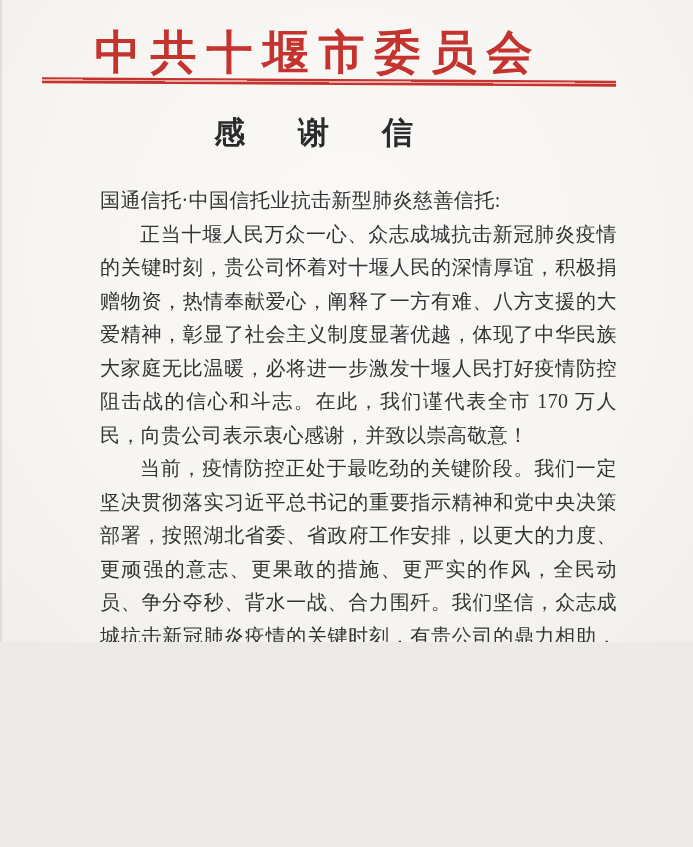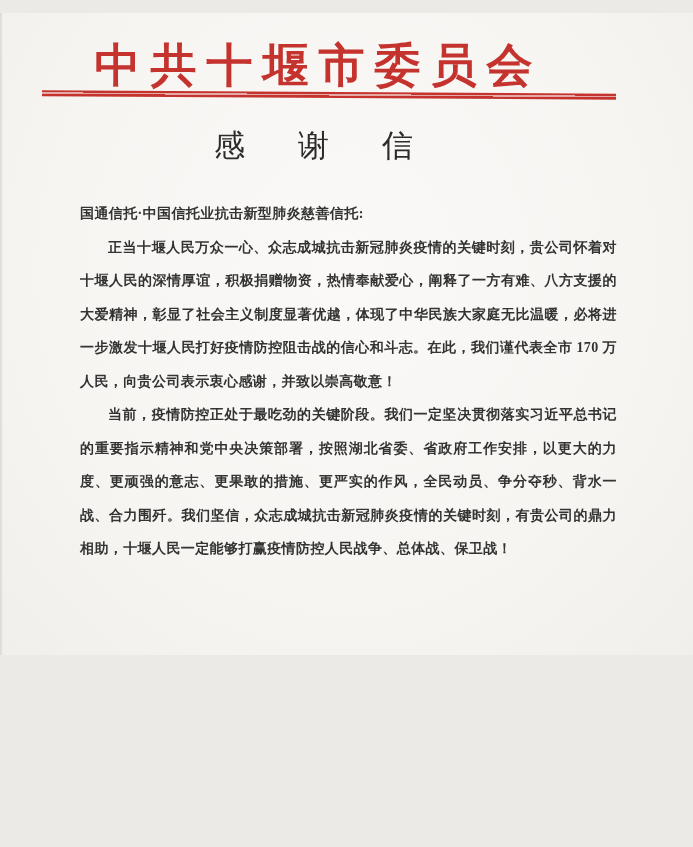--- a/index.html
+++ b/index.html
@@ -1,19 +1,19 @@
 <!DOCTYPE html>
 <html><head>
 <meta charset="utf-8">
 <style>
   html,body{margin:0;padding:0;background:#eceae6;}
   .scan-page{
     position:relative;
     width:693px;height:642px;
-    margin:13px auto;
+    margin:0 auto;
     background:
       radial-gradient(ellipse at 50% 40%, #faf9f7 0%, #f6f5f2 60%, #f1efec 100%);
     overflow:hidden;
     font-family:"Liberation Serif","DejaVu Serif",serif;
     color:#2f2f2f;
   }
   .scan-edge-left{
     position:absolute;left:0;top:0;bottom:0;width:3px;
     background:linear-gradient(to right,#d9d7d3,rgba(217,215,211,0));
   }
@@ -35,32 +35,31 @@
   }
   .rule-bottom{
     left:55px;top:822px;width:557px;height:5px;
     background:linear-gradient(to bottom,#c5332e 0 1.8px,#e6aaa6 1.8px 3px,#c5332e 3px 5px);
     transform:rotate(0.1deg);
   }
   
   .letter-title{
     margin:0;position:absolute;left:0;top:112px;width:627px;
     text-align:center;
-    font-size:31px;font-weight:400;color:#2b2b2b;
+    font-size:31px;font-weight:700;color:#2b2b2b;
     letter-spacing:53px;padding-left:53px;box-sizing:border-box;
     white-space:nowrap;
   }
   
   .letter-body{
-    position:absolute;left:80px;right:76px;top:184px;
-    font-size:14px;line-height:33.5px;
+    position:absolute;left:100px;right:76px;top:184px;
+    font-size:20px;line-height:33.5px;
     text-align:justify;
     letter-spacing:0.4px;
     color:#333;
-    font-weight:bold;
   }
   .letter-body p{margin:0;}
   .salutation{text-indent:0;}
   .para{text-indent:2em;}
   
   .sig{position:absolute;color:#1e1e1e;white-space:nowrap;z-index:3;text-align:center;}
   .sig-left{left:150px;top:742px;font-size:21px;letter-spacing:8px;}
   .sig-right{left:373px;top:742px;font-size:20px;letter-spacing:3.5px;}
   .sig-date{left:384px;top:774px;font-size:19px;letter-spacing:2px;}
   

